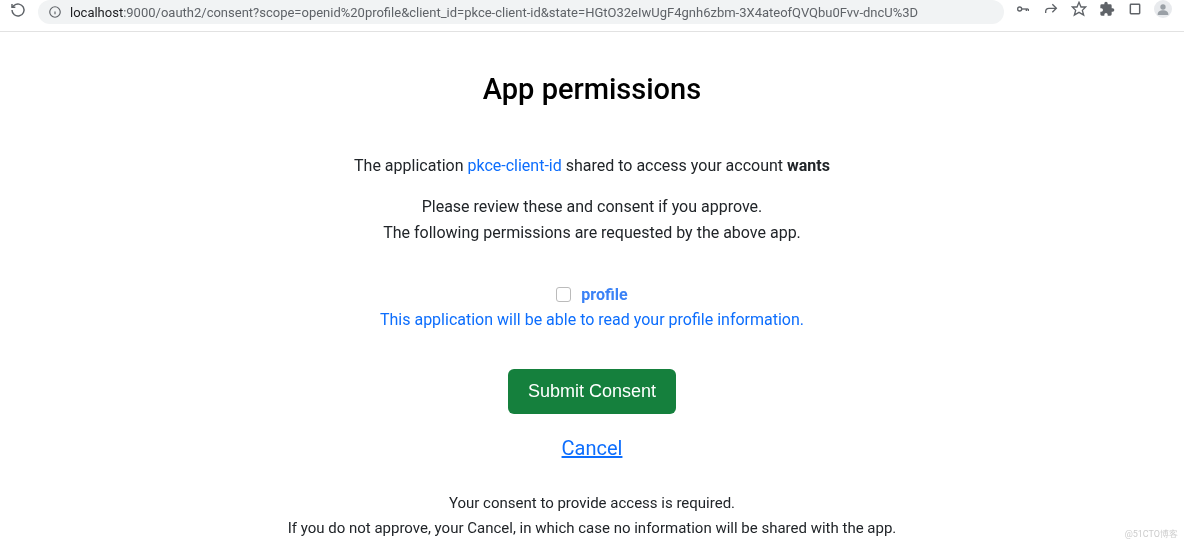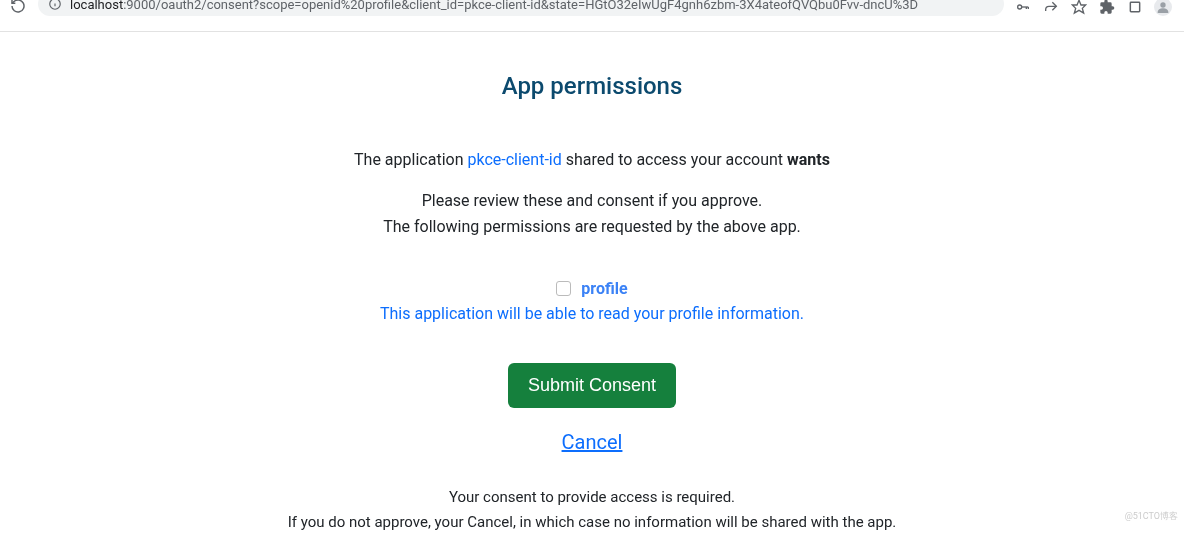--- a/index.html
+++ b/index.html
@@ -9,22 +9,22 @@
     }
     body {
       font-family: -apple-system, BlinkMacSystemFont, "Segoe UI", Roboto, Helvetica, Arial, sans-serif;
       background: #fff;
       width: 1184px;
       height: 545px;
       overflow: hidden;
     }
     .browser-toolbar {
       display: flex;
-      align-items: flex-end;
-      padding: 15px 8px;
+      align-items: flex-start;
+      padding: 0 8px;
       border-bottom: 1px solid #e2e2e2;
       background: #fff;
       height: 32px;
       gap: 6px;
     }
     .toolbar-icon {
       width: 20px;
       height: 20px;
       display: flex;
       align-items: center;
@@ -78,23 +78,23 @@
     }
     .right-icons .toolbar-icon {
       width: 18px;
       height: 18px;
     }
     .content {
       padding: 40px 20px 0 20px;
       text-align: center;
     }
     .page-title {
-      font-size: 24px;
+      font-size: 29px;
       font-weight: 500;
-      color: #0c4a6e;
+      color: #000000;
       margin-bottom: 50px;
     }
     .intro-line {
       font-size: 16px;
       color: #212529;
       margin-bottom: 20px;
     }
     .intro-line .client-id {
       font-weight: 400;
       color: #0d6efd;
@@ -160,21 +160,21 @@
     .footer-text {
       font-size: 15px;
       color: #212529;
       line-height: 1.5;
     }
     .footer-text div {
       margin-bottom: 2px;
     }
     .watermark {
       position: absolute;
-      bottom: 22px;
+      bottom: 4px;
       right: 6px;
       font-size: 9px;
       color: #ccc;
     }
   </style>
 </head>
 <body>
 
 <div class="browser-toolbar">
   <div class="toolbar-icon">

